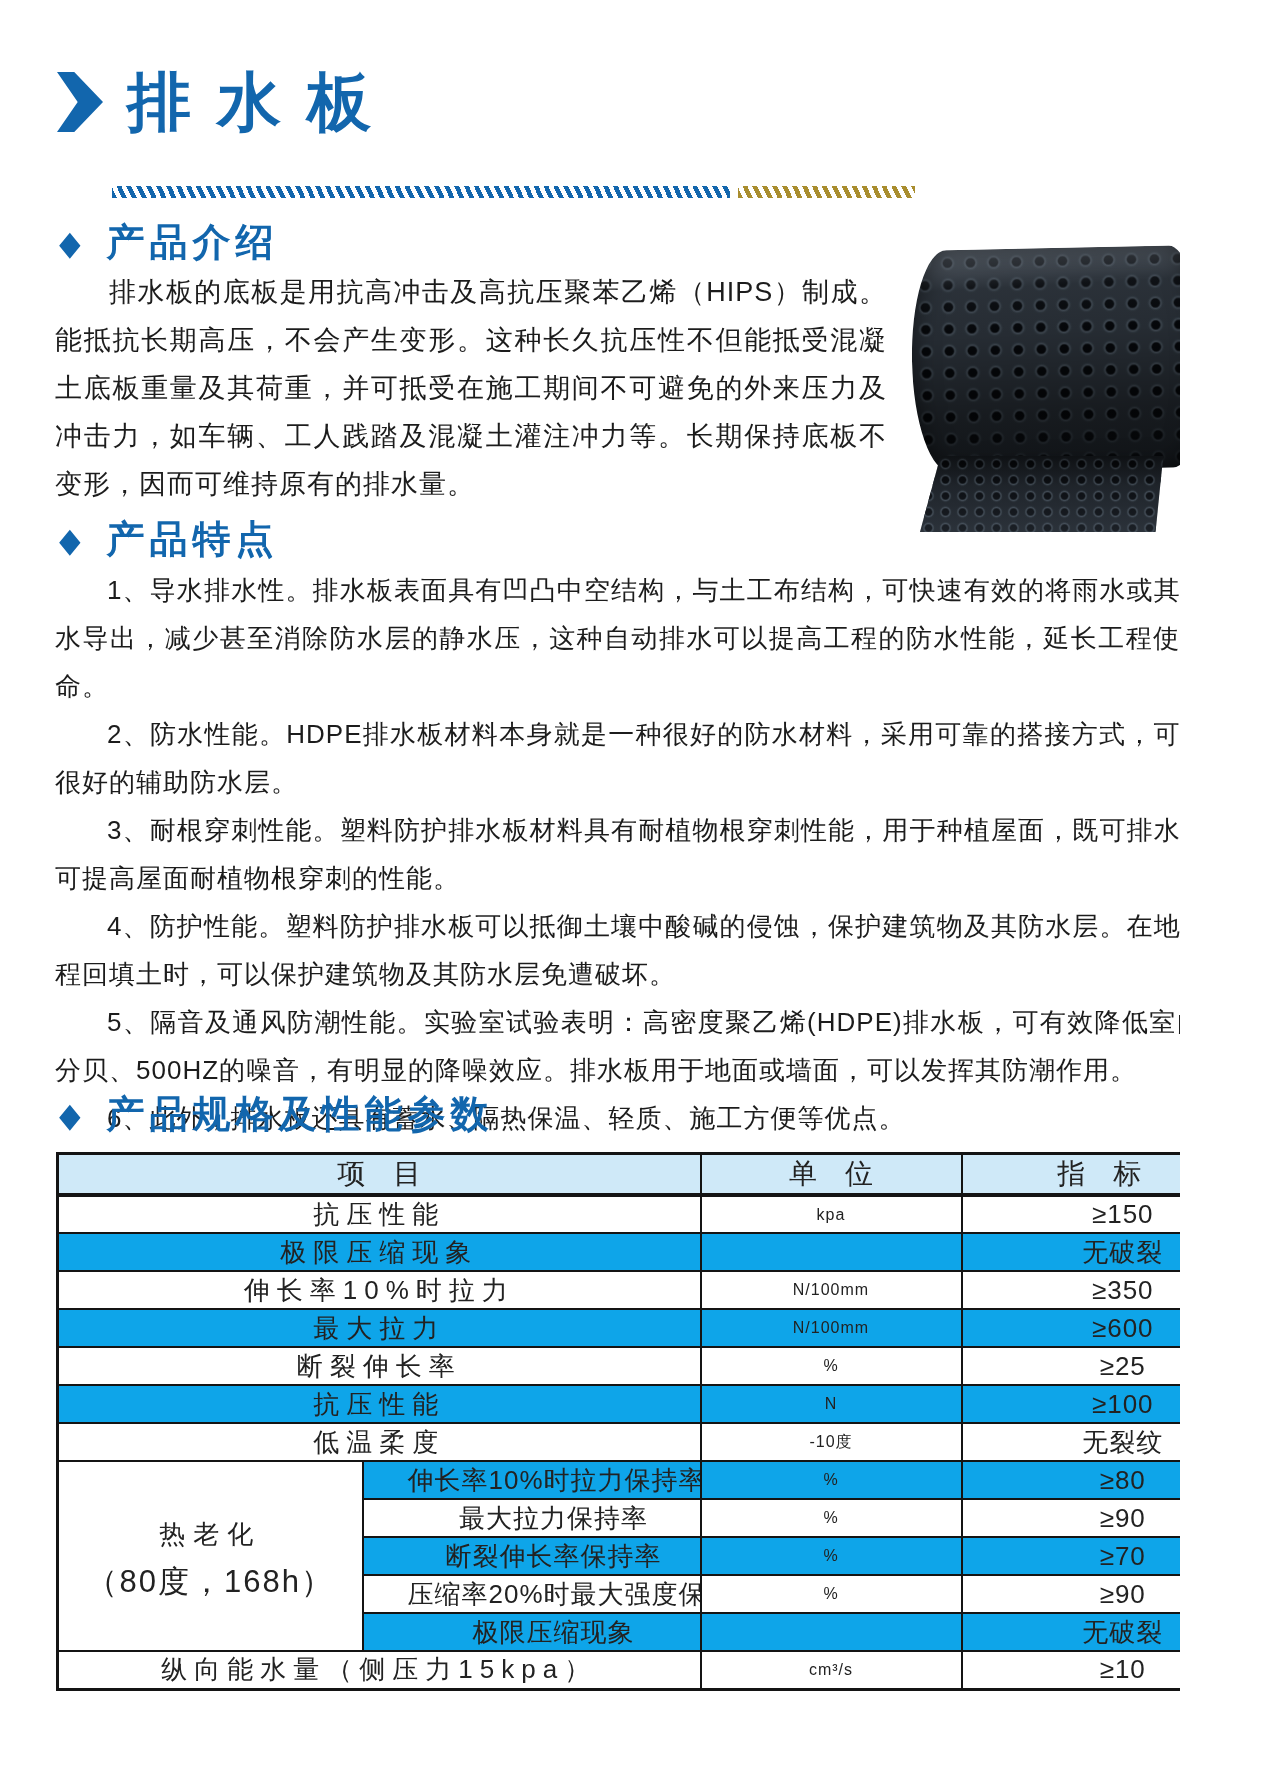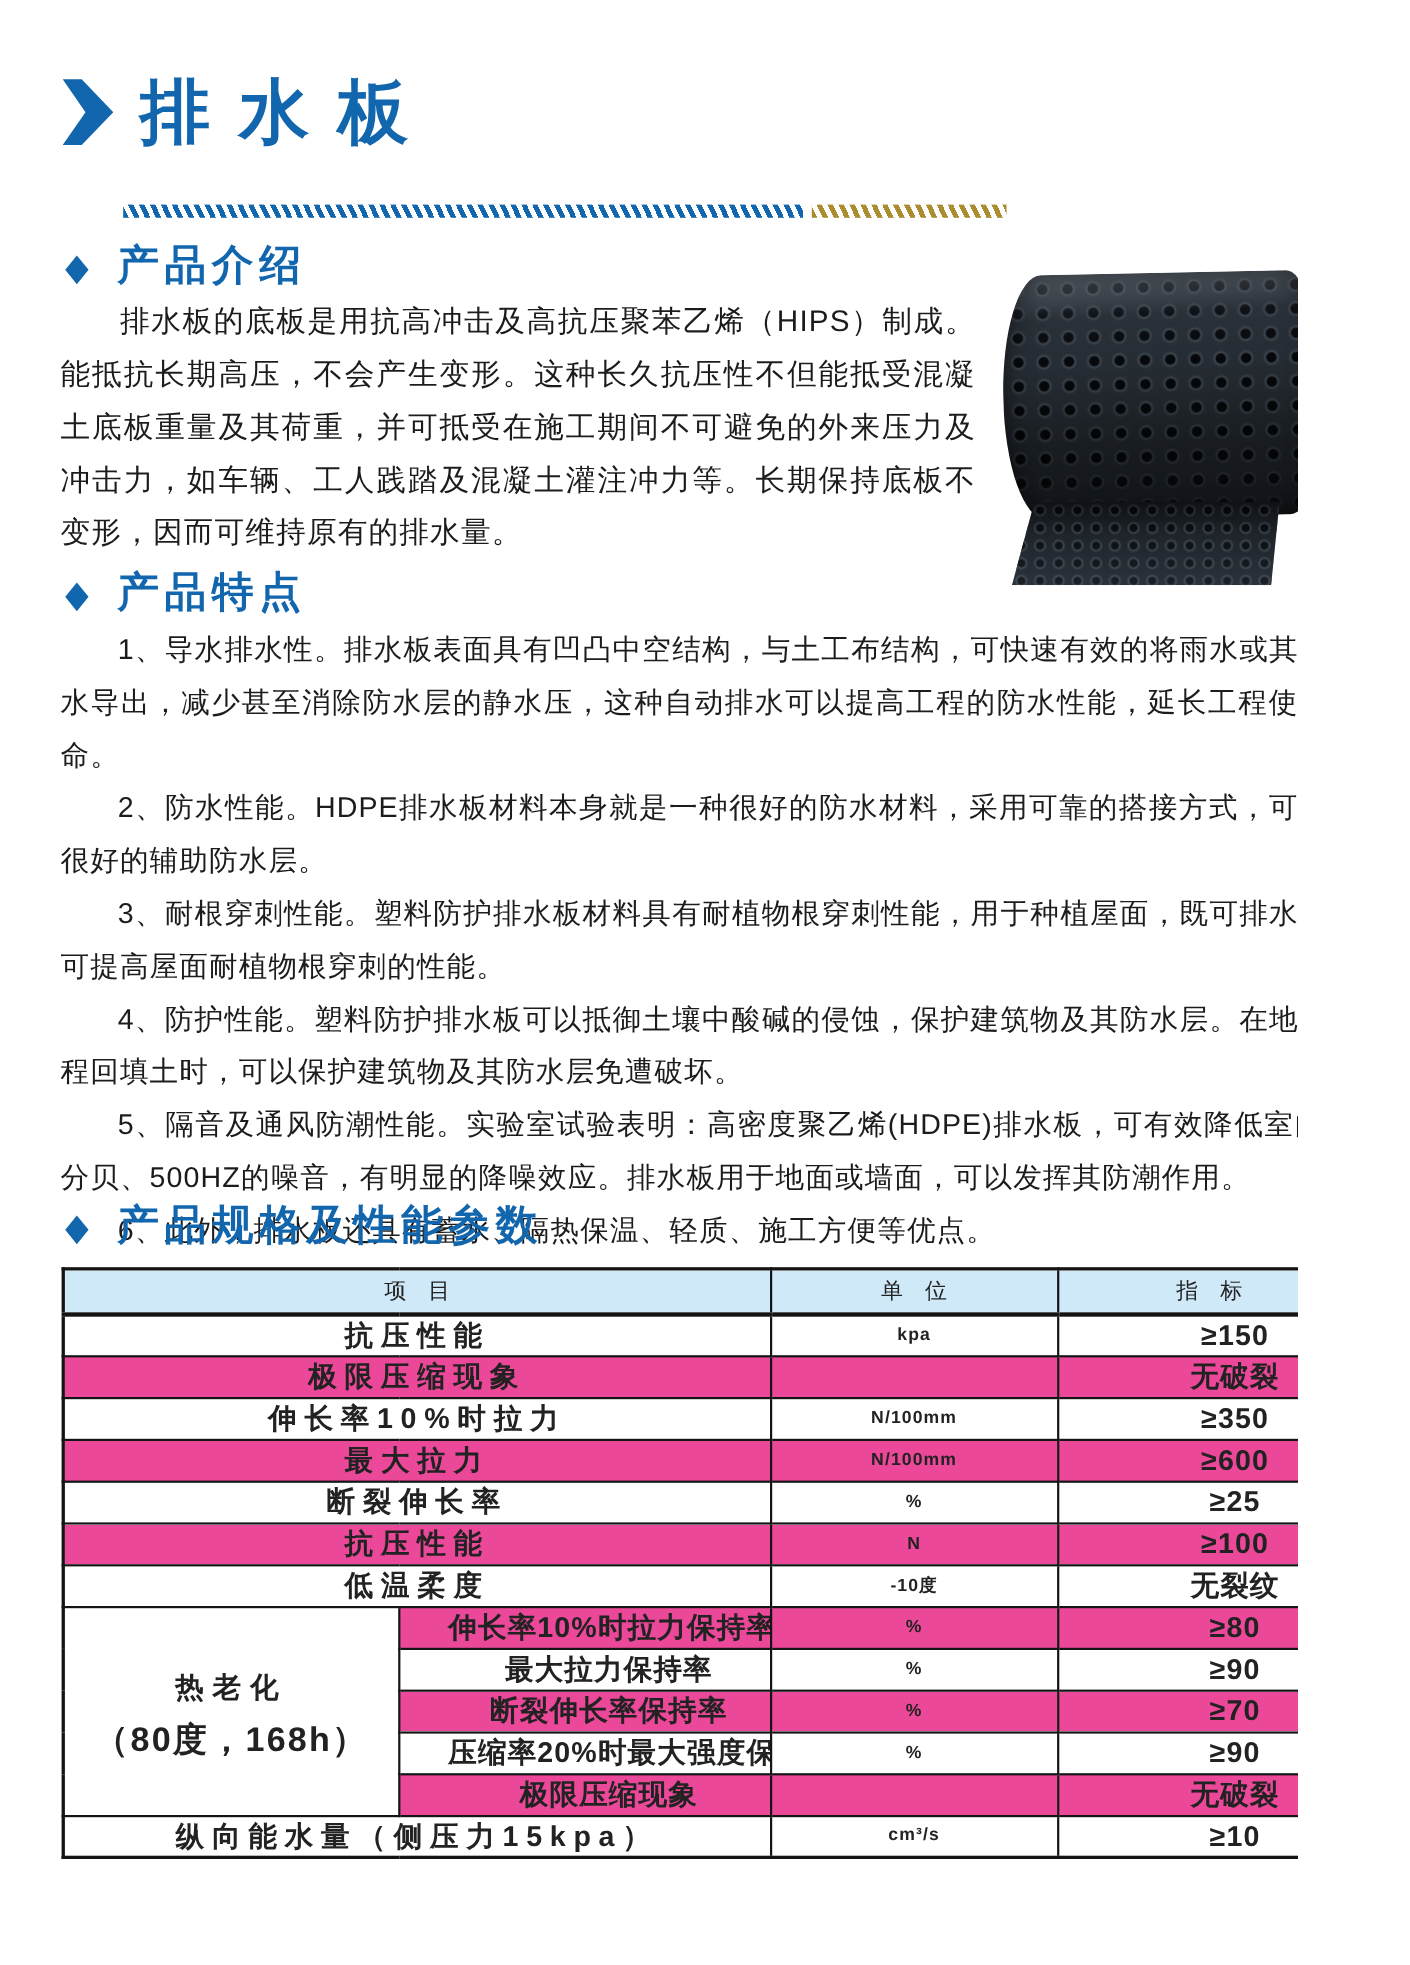--- a/index.html
+++ b/index.html
@@ -70,30 +70,30 @@
     background-size:100% 100%, 17px 16px;
   }
   
   .spec-table{
     position:absolute;left:56px;top:1152px;width:1180px;
     border-collapse:collapse;table-layout:fixed;
     font-size:26px;color:#222;
   }
   .spec-table th,.spec-table td{
     border:2px solid #141414;text-align:center;vertical-align:middle;
-    padding:0;overflow:hidden;white-space:nowrap;font-weight:bold;
+    padding:0;overflow:hidden;white-space:nowrap;
   }
   .spec-table{border:3px solid #141414;}
   .spec-table thead tr{height:41px;}
   .spec-table tbody tr{height:38px;}
   .spec-table thead th{
-    background:#cfe9f8;font-weight:normal;font-size:20px;
+    background:#cfe9f8;font-weight:normal;font-size:28px;
     border-bottom:4px solid #141414;
   }
-  .spec-table td.shade{background:#ec4899;text-align:center;}
+  .spec-table td.shade{background:#0ea5e9;text-align:center;}
   td.item-main{letter-spacing:7px;}
   td.item-sub{letter-spacing:1px;padding-left:44px;}
   td.unit-cell{font-size:16px;letter-spacing:1px;}
   td.value-cell{letter-spacing:1px;padding-left:47px;}
   td.group-label{letter-spacing:4px;background:#ffffff;}
   .group-line1{line-height:52px;letter-spacing:8px;}
   .group-line2{line-height:44px;letter-spacing:2px;font-size:31px;}
 </style>
 </head>
 <body>

